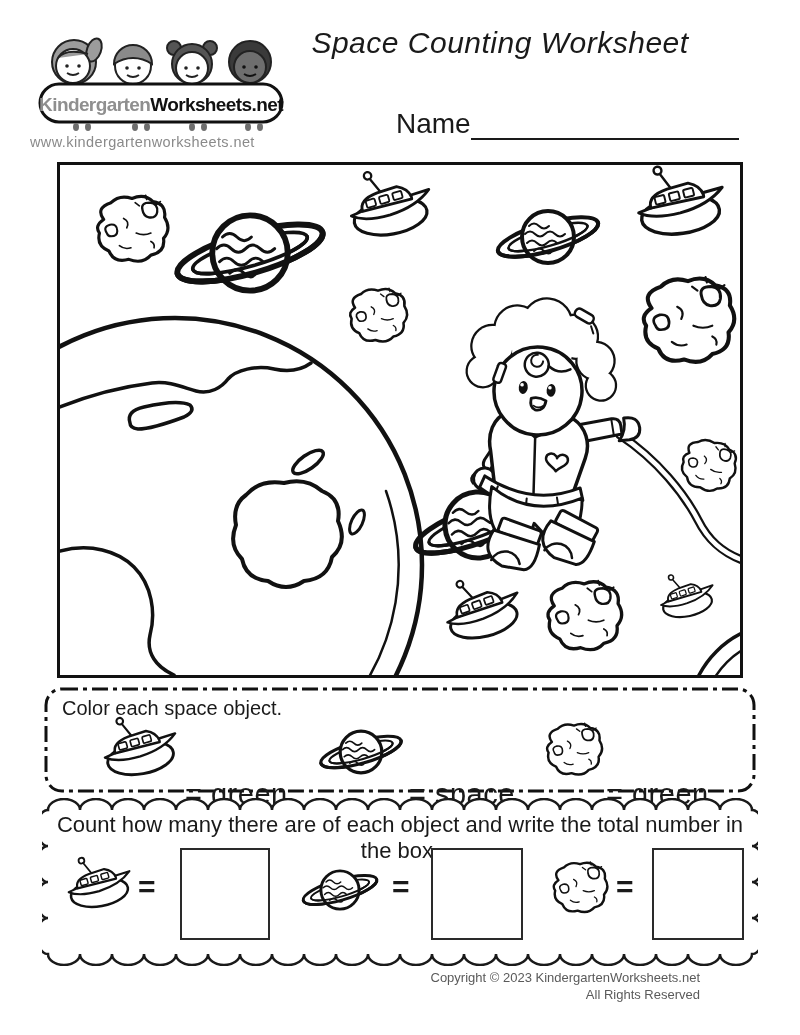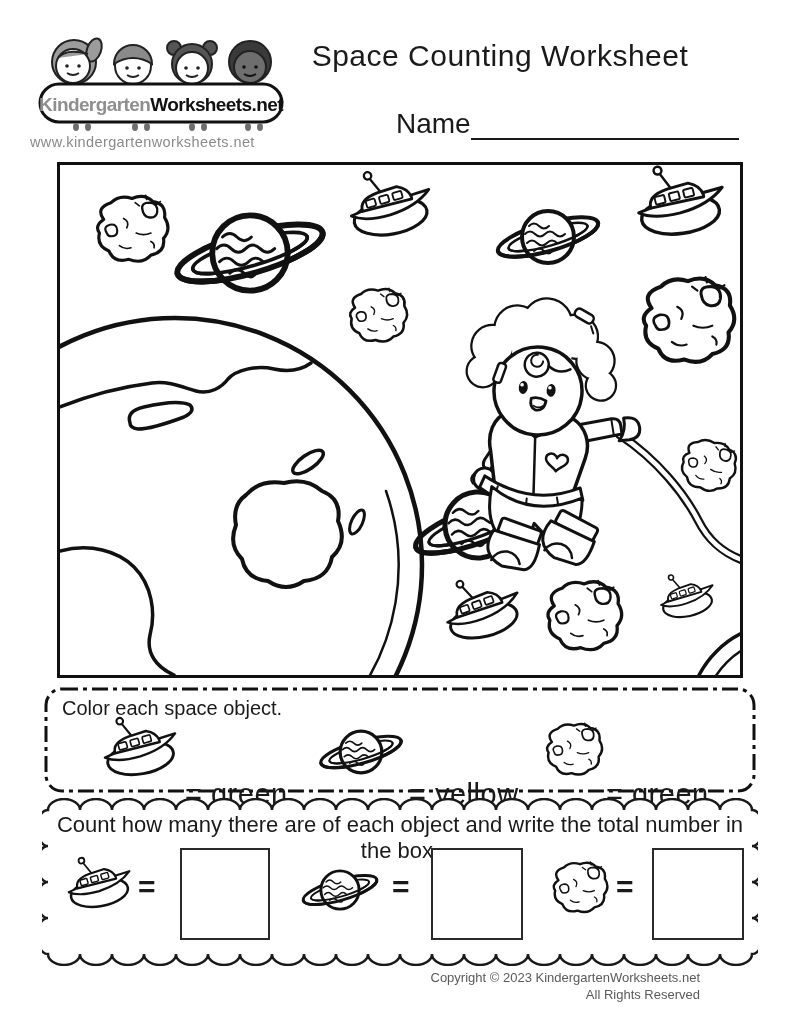--- a/index.html
+++ b/index.html
@@ -115,21 +115,21 @@
       <ellipse cx="99" cy="93" rx="3" ry="4"></ellipse>
         <ellipse cx="111" cy="93" rx="3" ry="4"></ellipse>
       <ellipse cx="156" cy="93" rx="3" ry="4"></ellipse>
         <ellipse cx="168" cy="93" rx="3" ry="4"></ellipse>
       <ellipse cx="212" cy="93" rx="3" ry="4"></ellipse>
         <ellipse cx="224" cy="93" rx="3" ry="4"></ellipse>
     </g>
   </svg>
   <div class="abs url" style="left:30px; top:134px; width:250px;">www.kindergartenworksheets.net</div>
 
-  <div class="abs title" style="left:290px; top:39px; width:420px;">Space Counting Worksheet</div>
+  <div class="abs title" style="left:290px; top:26px; width:420px;font-style:italic;">Space Counting Worksheet</div>
   <div class="abs name-row" style="left:396px; top:108px;">
     <span>Name</span><span class="name-line" style="width:268px;"></span>
   </div>
 
   <div class="abs scene-frame" style="left:57px; top:162px; width:680px; height:510px;">
     <svg width="680" height="510" viewBox="0 0 680 510">
 
       <g>
         <circle class="inkf" cx="115" cy="400" r="247" stroke-width="4.5"></circle>
         <path class="ink" d="M 0 242 C 30 230 60 222 92 218 C 110 216 122 222 136 226 C 150 230 162 222 168 214 C 176 205 196 200 214 204 C 228 207 240 206 251 198" stroke-width="3.5"></path>
@@ -239,21 +239,21 @@
   <div class="abs section-label" style="left:62px; top:697px;">Color each space object.</div>
 
   <svg class="abs" style="left:92px; top:712px;" width="96" height="80" viewBox="-52 -46 104 86">
     <use href="#sym-ufo" transform="rotate(-10) scale(0.9)"></use>
   </svg>
   <div class="abs eqword" style="left:185px; top:730px;">= green</div>
 
   <svg class="abs" style="left:312px; top:714px;" width="98" height="76" viewBox="-52 -40 104 80">
     <use href="#sym-saturn" transform="scale(0.85)"></use>
   </svg>
-  <div class="abs eqword" style="left:409px; top:730px;">= yellow</div>
+  <div class="abs eqword" style="left:409px; top:730px;">= space</div>
 
   <svg class="abs" style="left:542px; top:718px;" width="64" height="66" viewBox="-32 -33 64 66">
     <use href="#sym-asteroid" transform="scale(0.82)"></use>
   </svg>
   <div class="abs eqword" style="left:606px; top:730px;">= green</div>
 
   <svg class="abs" style="left:42px; top:798px;" width="716" height="168" viewBox="0 0 716 168">
     <path id="scallop-path" fill="#fff" stroke="#1a1a1a" stroke-width="2.5" d="M 6 12 a 16 11 0 0 1 32 0 a 16 11 0 0 1 32 0 a 16 11 0 0 1 32 0 a 16 11 0 0 1 32 0 a 16 11 0 0 1 32 0 a 16 11 0 0 1 32 0 a 16 11 0 0 1 32 0 a 16 11 0 0 1 32 0 a 16 11 0 0 1 32 0 a 16 11 0 0 1 32 0 a 16 11 0 0 1 32 0 a 16 11 0 0 1 32 0 a 16 11 0 0 1 32 0 a 16 11 0 0 1 32 0 a 16 11 0 0 1 32 0 a 16 11 0 0 1 32 0 a 16 11 0 0 1 32 0 a 16 11 0 0 1 32 0 a 16 11 0 0 1 32 0 a 16 11 0 0 1 32 0 a 16 11 0 0 1 32 0 a 16 11 0 0 1 32 0 a 11 18 0 0 1 0 36 a 11 18 0 0 1 0 36 a 11 18 0 0 1 0 36 a 11 18 0 0 1 0 36 a 16 11 0 0 1 -32 0 a 16 11 0 0 1 -32 0 a 16 11 0 0 1 -32 0 a 16 11 0 0 1 -32 0 a 16 11 0 0 1 -32 0 a 16 11 0 0 1 -32 0 a 16 11 0 0 1 -32 0 a 16 11 0 0 1 -32 0 a 16 11 0 0 1 -32 0 a 16 11 0 0 1 -32 0 a 16 11 0 0 1 -32 0 a 16 11 0 0 1 -32 0 a 16 11 0 0 1 -32 0 a 16 11 0 0 1 -32 0 a 16 11 0 0 1 -32 0 a 16 11 0 0 1 -32 0 a 16 11 0 0 1 -32 0 a 16 11 0 0 1 -32 0 a 16 11 0 0 1 -32 0 a 16 11 0 0 1 -32 0 a 16 11 0 0 1 -32 0 a 16 11 0 0 1 -32 0 a 11 18 0 0 1 0 -36 a 11 18 0 0 1 0 -36 a 11 18 0 0 1 0 -36 a 11 18 0 0 1 0 -36 Z"></path>
   </svg>
   <div class="abs count-instr" style="left:50px; top:812px; width:700px;">Count how many there are of each object and write the total number in the box.</div>

